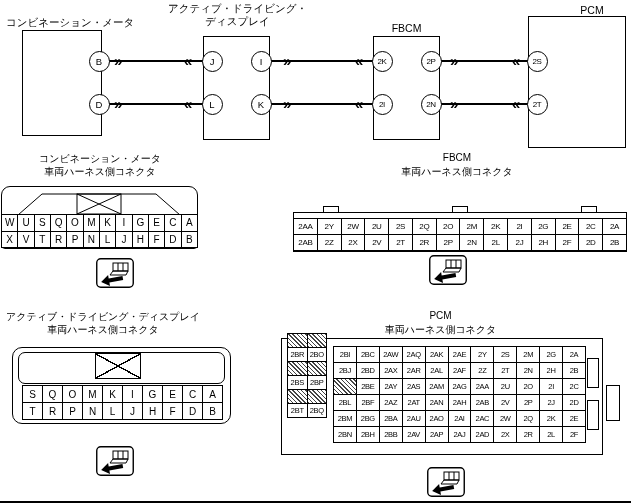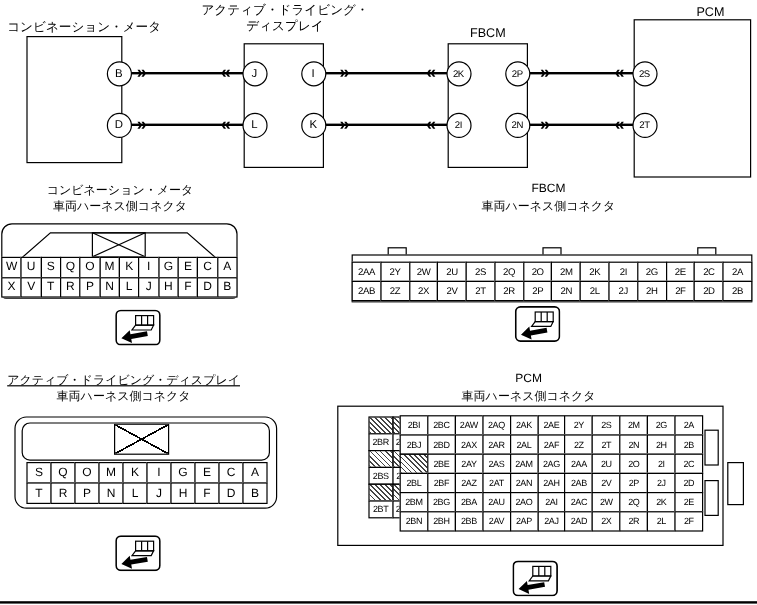--- a/index.html
+++ b/index.html
@@ -202,21 +202,21 @@
           <div class="pin-cell">2B</div>
         </div>
       </div>
 
     <svg class="view-icon" style="left:139px;top:105px;" width="38" height="30">
       <use href="#connector-view-glyph"></use>
     </svg>
   </div>
 
   <div class="conn-section" style="left:0;top:305px;width:245px;height:199px;">
-    <div class="conn-title" style="left:0;top:5px;width:206px;text-decoration:underline;">アクティブ・ドライビング・ディスプレイ</div>
+    <div class="conn-title" style="left:0;top:5px;width:206px;">アクティブ・ドライビング・ディスプレイ</div>
     <div class="conn-title" style="left:0;top:18px;width:206px;">車両ハーネス側コネクタ</div>
 
     <div class="housing" style="left:12px;top:42px;width:219px;height:77px;border-radius:10px;"></div>
     <div class="inner-line" style="left:18px;top:47px;width:207px;height:32px;border-radius:7px;"></div>
     <div class="xbox" style="position:absolute;left:95px;top:48px;width:46px;height:26px;"></div>
     <div class="pin-grid add-grid" style="left:22px;top:80px;">
         <div class="pin-row">
           <div class="pin-cell">S</div>
           <div class="pin-cell">Q</div>
           <div class="pin-cell">O</div>
@@ -245,21 +245,21 @@
     <svg class="view-icon" style="left:96px;top:141px;" width="38" height="30">
       <use href="#connector-view-glyph"></use>
     </svg>
   </div>
 
   <div class="conn-section" style="left:278px;top:305px;width:353px;height:199px;">
     <div class="conn-title" style="left:0;top:5px;width:325px;">PCM</div>
     <div class="conn-title" style="left:0;top:18px;width:325px;">車両ハーネス側コネクタ</div>
 
     <div class="housing" style="left:3px;top:33px;width:322px;height:117px;"></div>
-    <div class="pin-grid pcm-side" style="left:9px;top:42px;margin-left:20px;">
+    <div class="pin-grid pcm-side" style="left:9px;top:28px;">
         <div class="pin-row">
           <div class="pin-cell hatch"></div>
           <div class="pin-cell hatch"></div>
         </div>
         <div class="pin-row">
           <div class="pin-cell">2BR</div>
           <div class="pin-cell">2BO</div>
         </div>
         <div class="pin-row">
           <div class="pin-cell hatch"></div>

